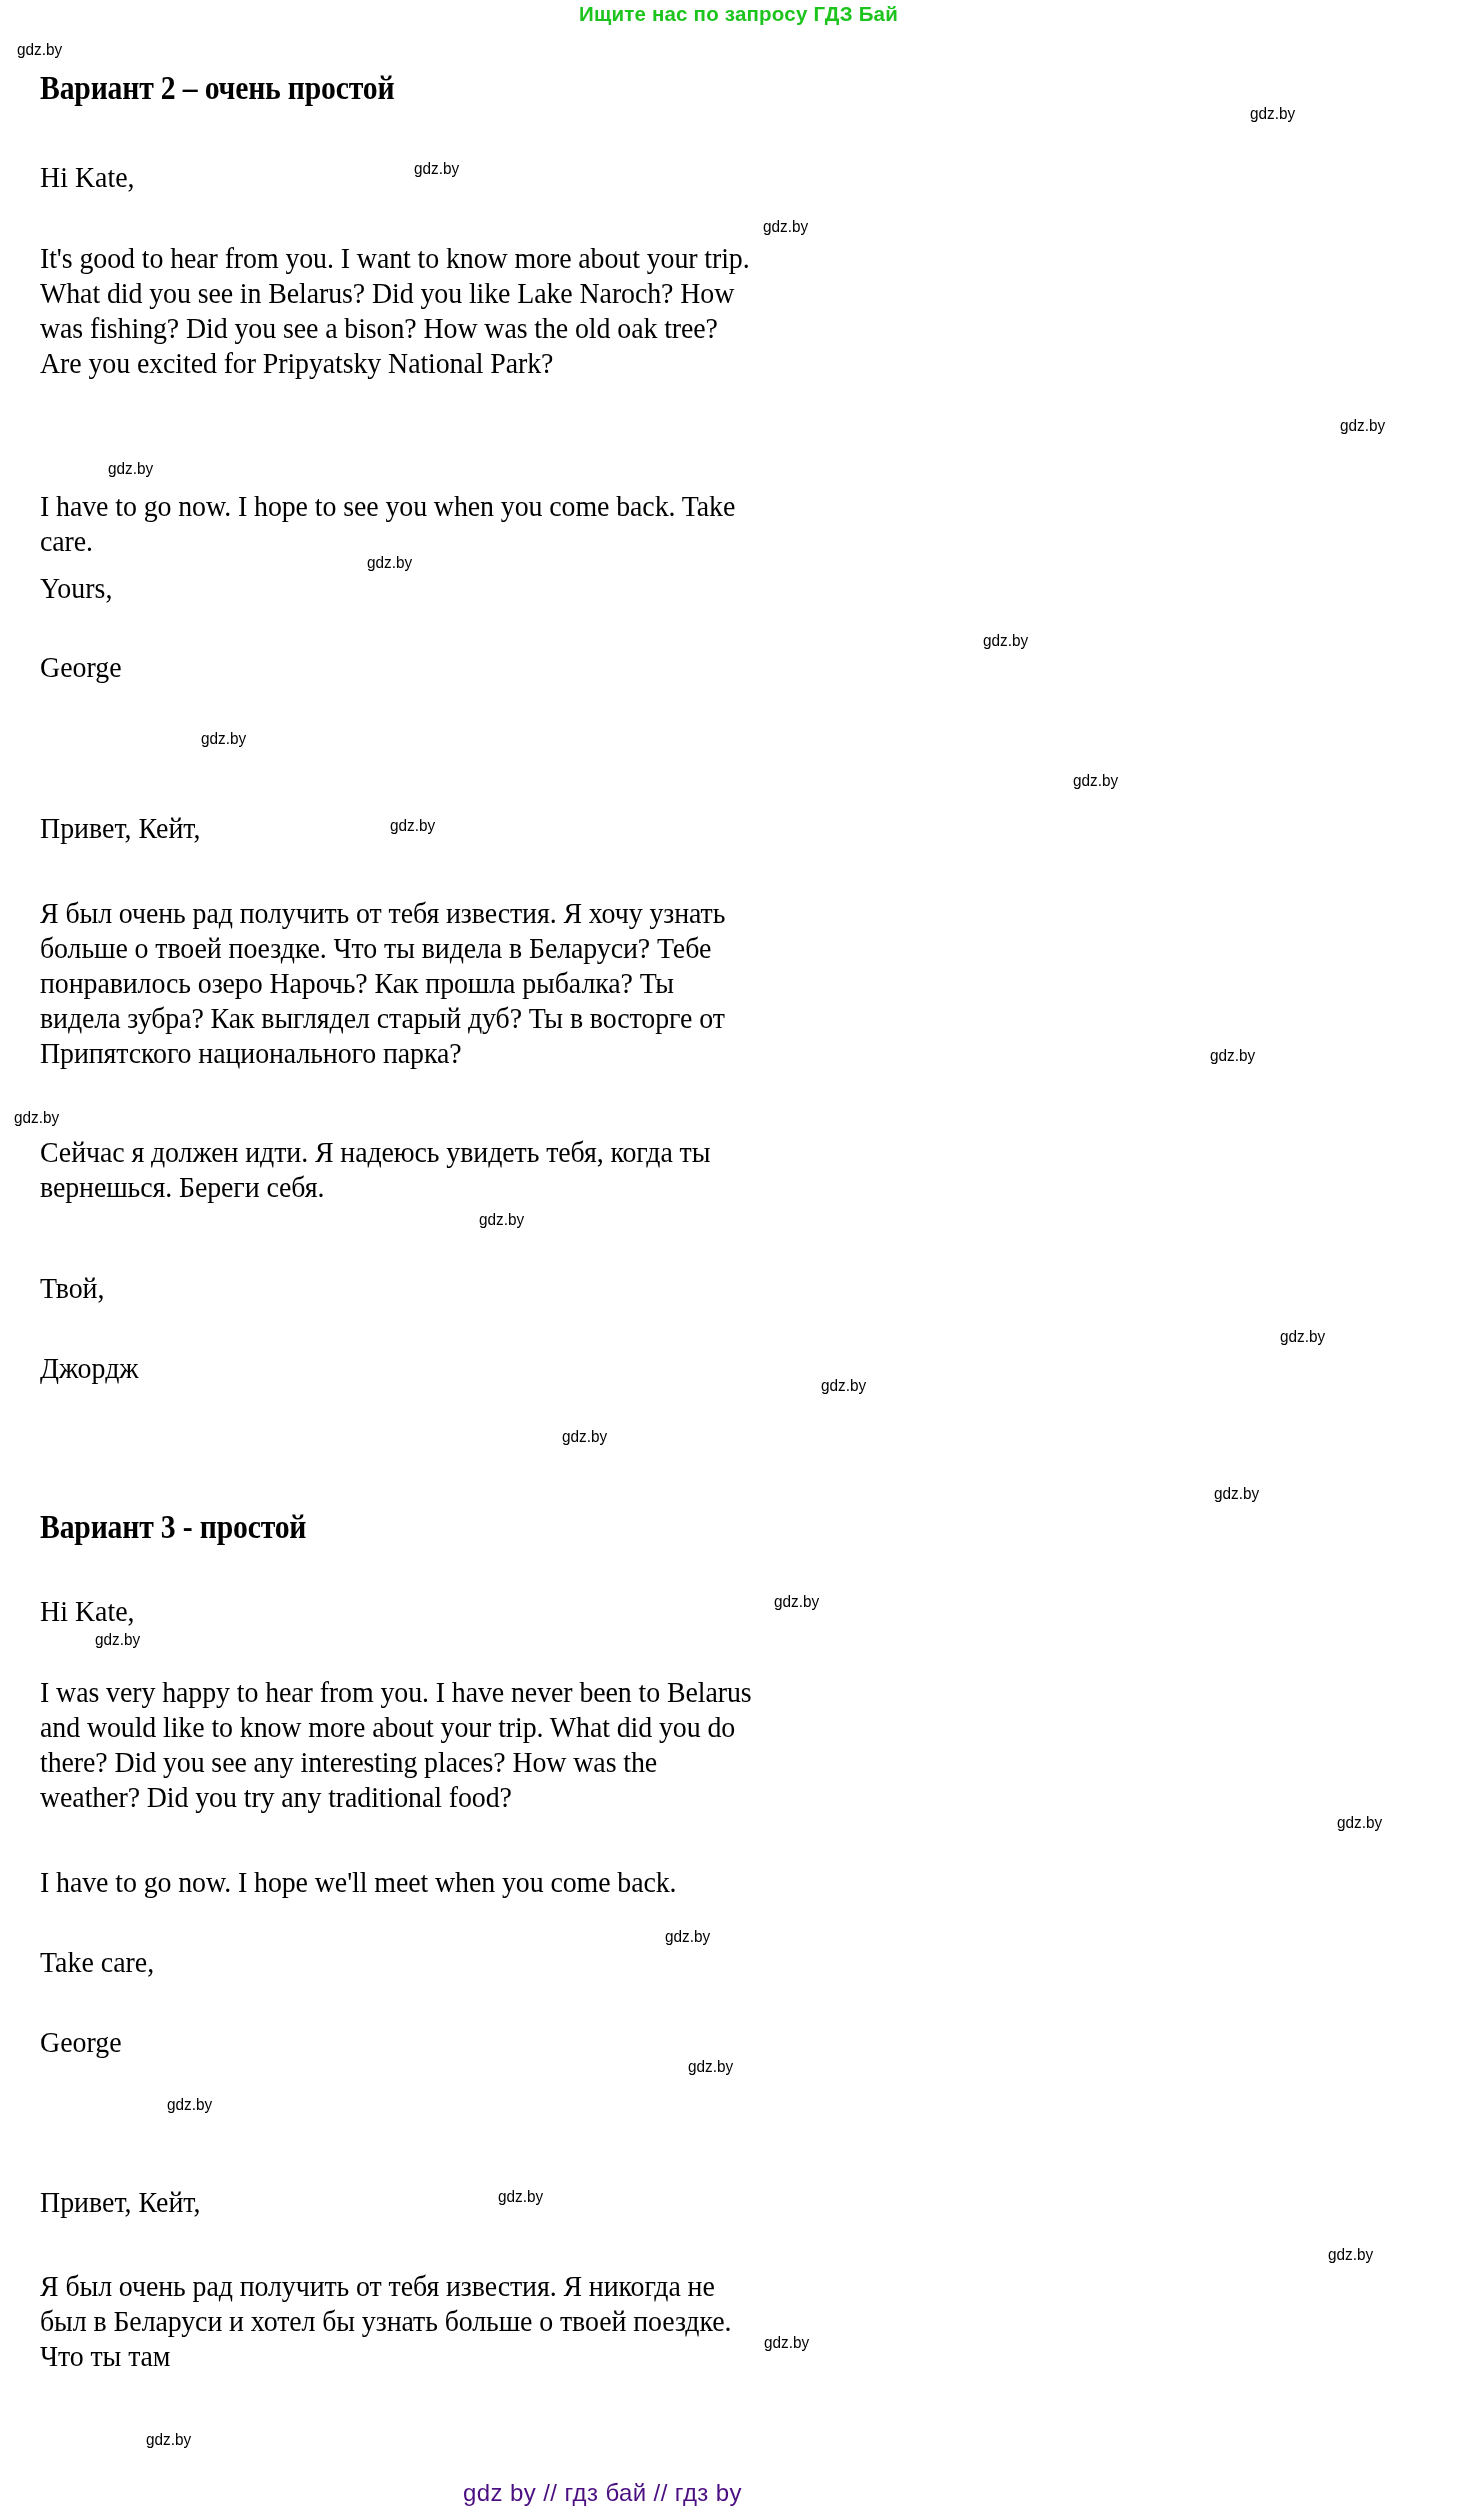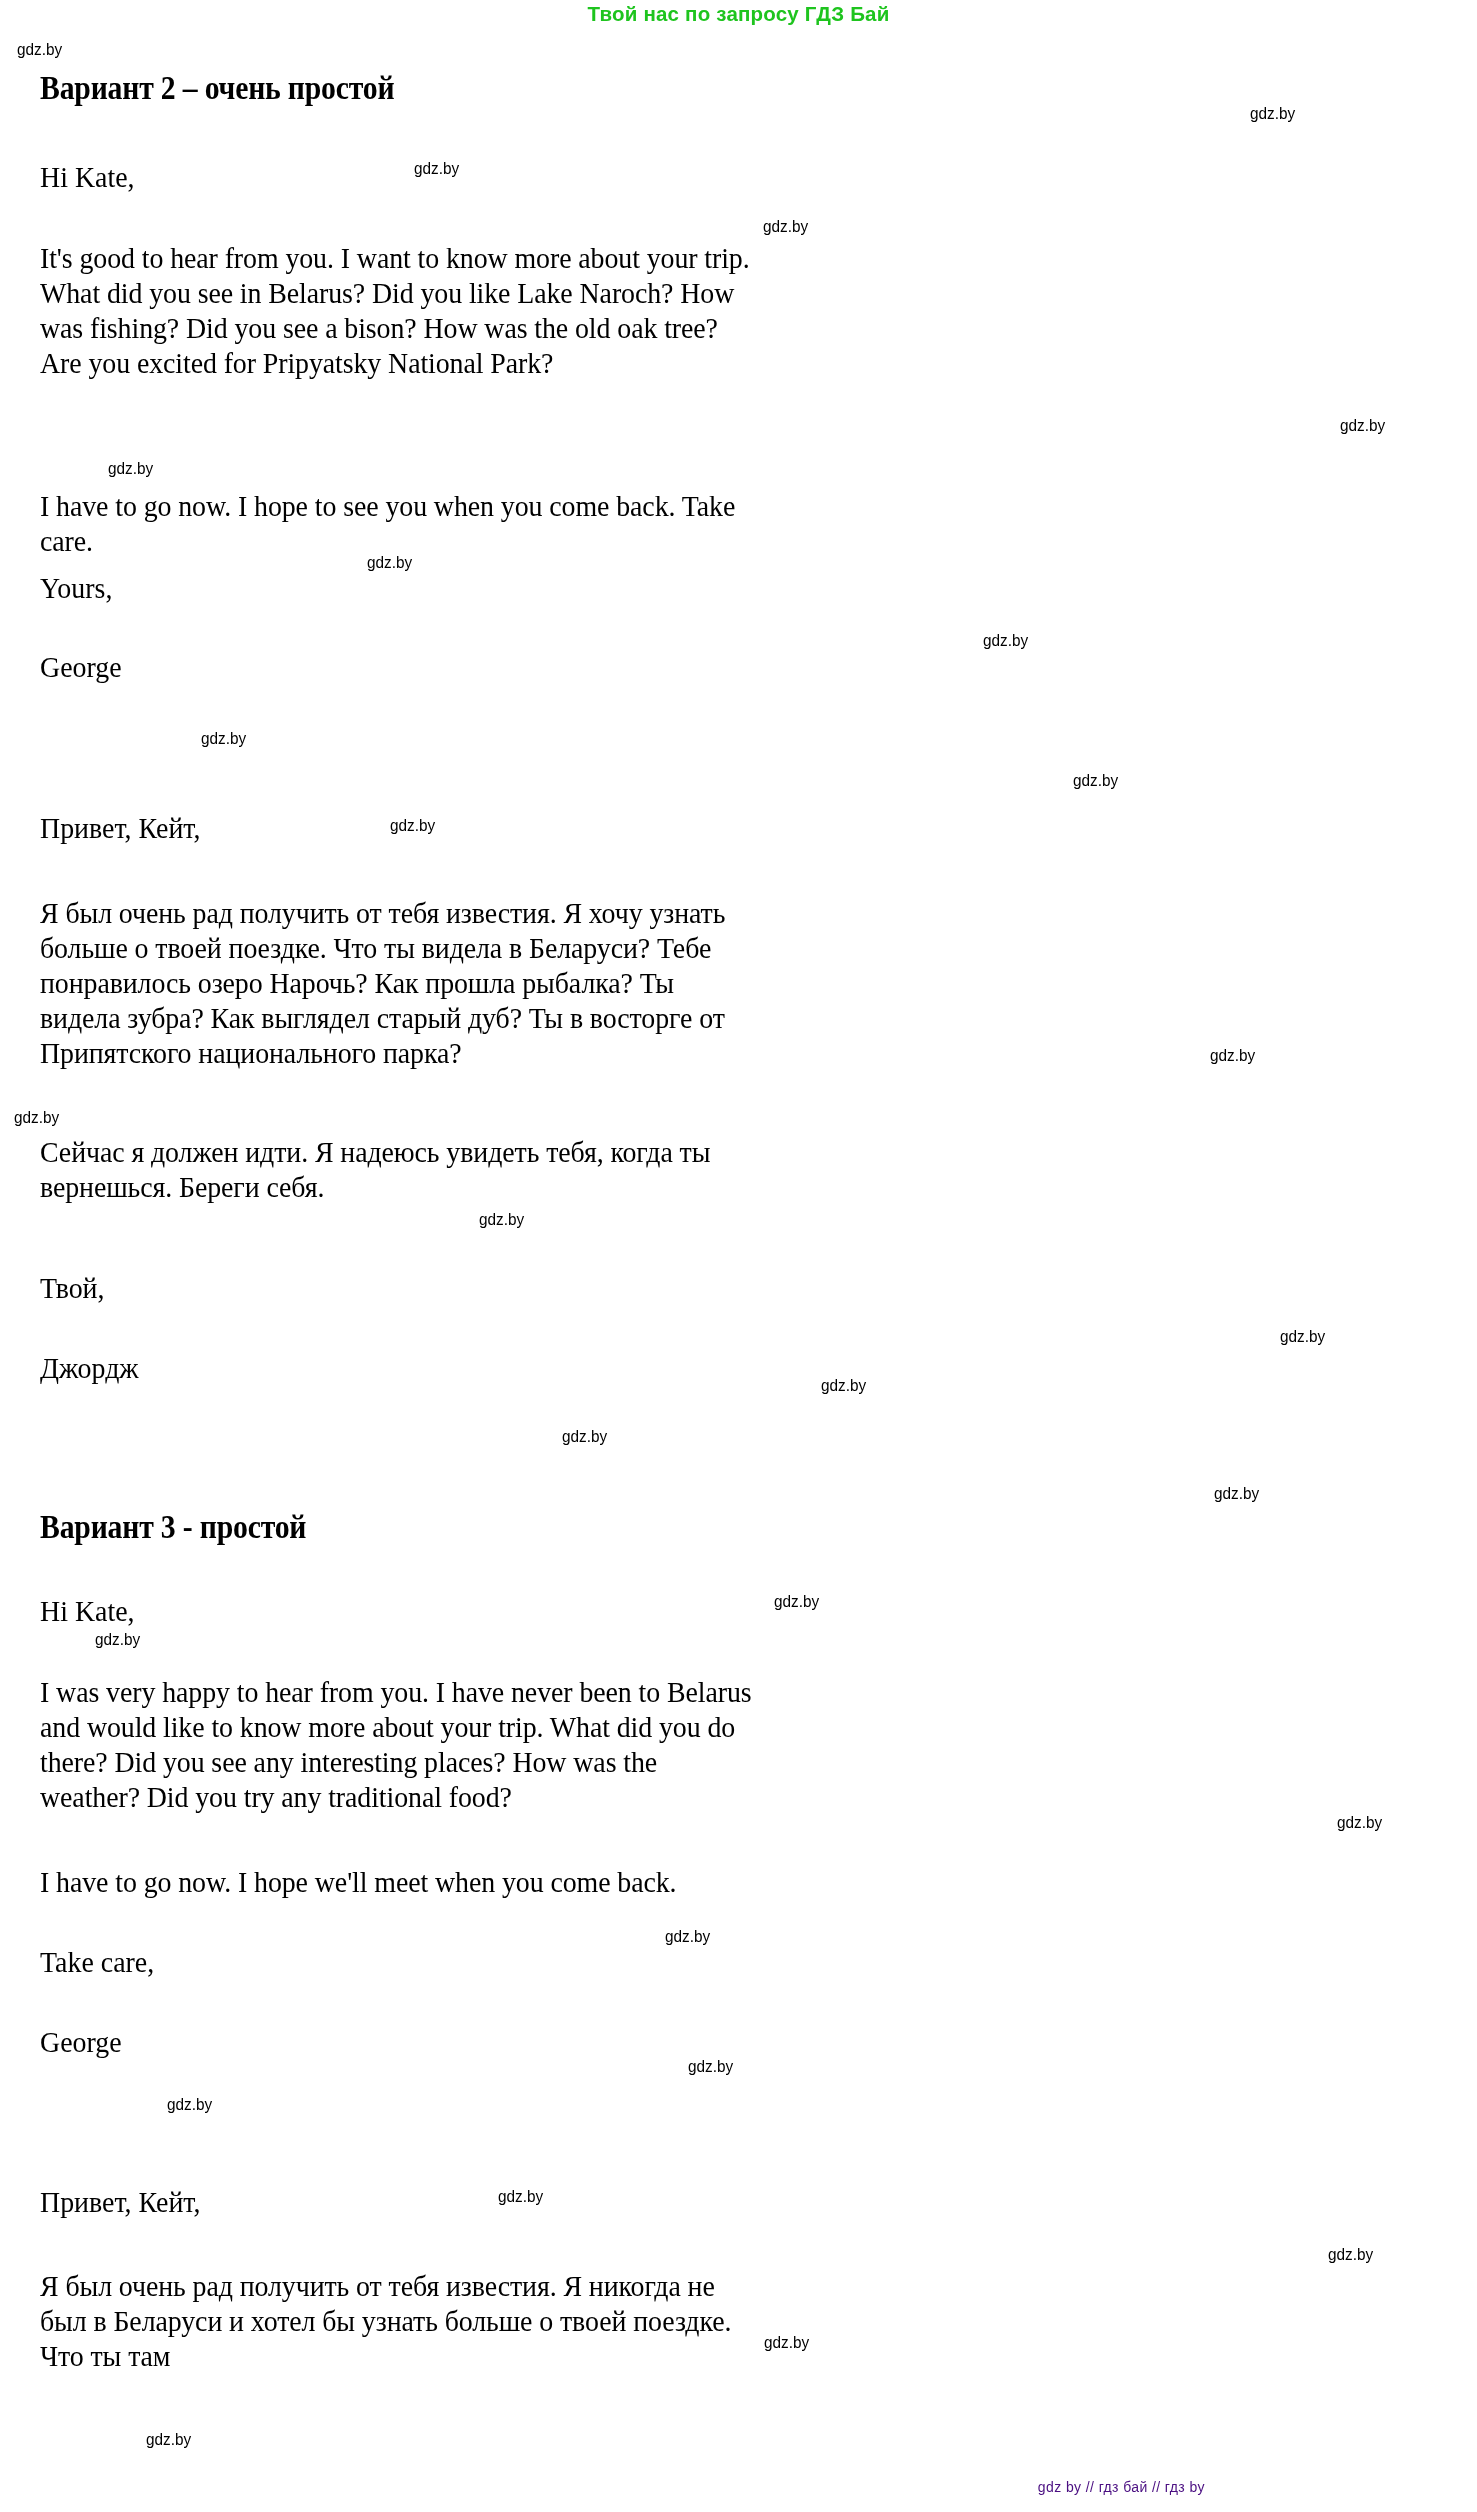--- a/index.html
+++ b/index.html
@@ -95,34 +95,34 @@
     transform-origin: left top;
     pointer-events: none;
   }
 
   
   .footer-link {
     position: absolute;
     top: 2479px;
     left: 0;
     width: 1205px;
-    text-align: right;
+    text-align: center;
     font-family: "Liberation Sans", "DejaVu Sans", sans-serif;
-    font-size: 14px;
+    font-size: 24px;
     color: #4b0f82;
     letter-spacing: 0.4px;
     white-space: nowrap;
   }
 </style>
 </head>
 <body>
 
 <div id="page">
 
-  <div class="promo-banner">Твой нас по запросу ГДЗ Бай</div>
+  <div class="promo-banner">Ищите нас по запросу ГДЗ Бай</div>
 
   <div class="content">
 
     <h2 class="variant-heading blk" style="top:70px;">Вариант 2 – очень простой</h2>
 
     <p class="salute blk" style="top:160px;">Hi Kate,</p>
 
     <p class="para blk" style="top:240px;">It's good to hear from you. I want to know more about your trip. What did you see in Belarus? Did you like Lake Naroch? How was fishing? Did you see a bison? How was the old oak tree? Are you excited for Pripyatsky National Park?</p>
 
     <p class="para blk" style="top:488px;">I have to go now. I hope to see you when you come back. Take care.</p>

